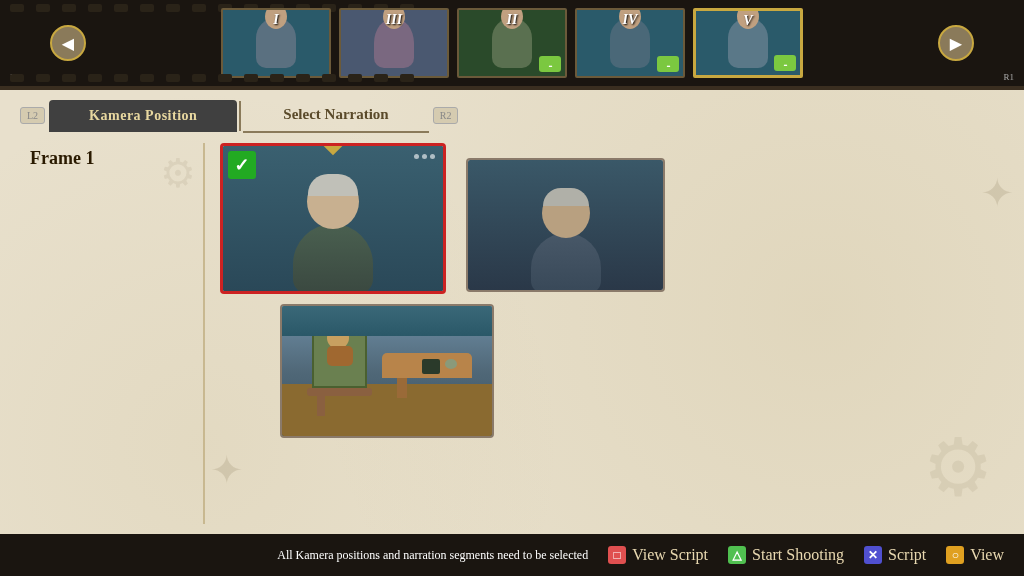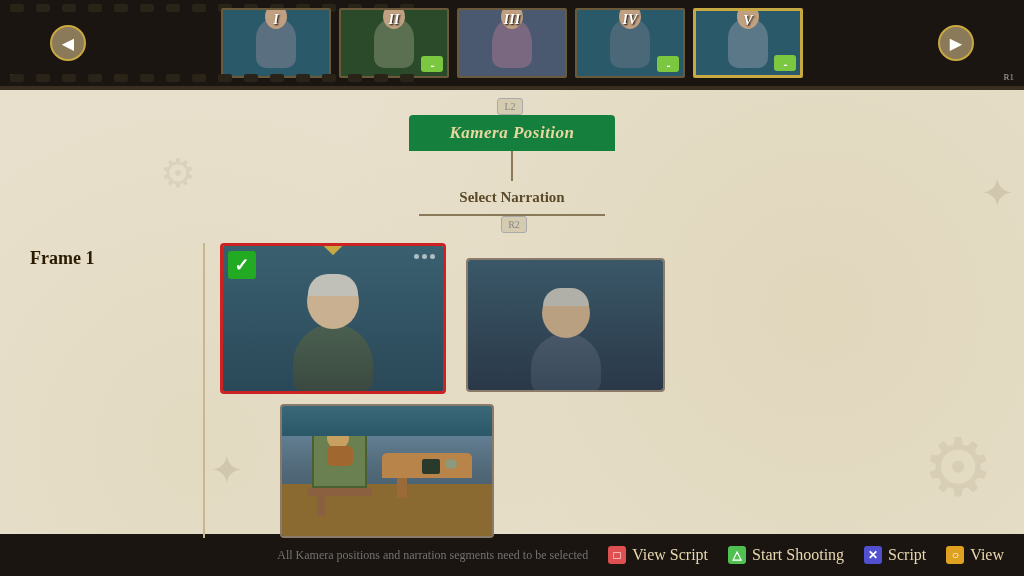--- a/index.html
+++ b/index.html
@@ -178,21 +178,20 @@
     .star-1 { top: 80px; right: 10px; }
     .star-2 { bottom: 40px; left: 210px; }
 
     
     .tab-bar {
       display: flex;
       align-items: center;
       padding: 8px 20px 0;
       position: relative;
       z-index: 1;
-      flex-direction: column;
     }
 
     .tab-label-btn {
       font-size: 10px;
       color: #888;
       margin-right: 4px;
       padding: 2px 6px;
       border: 1px solid #aaa;
       border-radius: 3px;
       background: #d5cbb0;
@@ -201,28 +200,27 @@
       font-size: 10px;
       color: #888;
       margin-left: 4px;
       padding: 2px 6px;
       border: 1px solid #aaa;
       border-radius: 3px;
       background: #d5cbb0;
     }
 
     .tab-active {
-      background: #15803d;
+      background: #404040;
       color: #e8d8a0;
       padding: 8px 40px;
-      font-size: 17px;
+      font-size: 14px;
       font-weight: bold;
       border-radius: 4px 4px 0 0;
       letter-spacing: 0.5px;
-      font-style: italic;
     }
 
     .tab-inactive {
       background: transparent;
       color: #5a4a2a;
       padding: 8px 40px;
       font-size: 15px;
       font-weight: bold;
       border-radius: 4px 4px 0 0;
       cursor: pointer;
@@ -371,21 +369,21 @@
       height: 42px;
       background: #1a1510;
       display: flex;
       align-items: center;
       padding: 0 20px;
     }
 
     .status-msg {
       flex: 1;
       text-align: right;
-      color: #737373;
+      color: #ffffff;
       font-size: 12px;
       padding-right: 20px;
     }
 
     .action-buttons {
       display: flex;
       gap: 20px;
       align-items: center;
     }
 
@@ -472,32 +470,32 @@
   <div class="film-frames">
 
     <div class="frame-thumb">
       <div class="frame-num">I</div>
       <div class="frame-thumb-img teal-bg">
         <div class="char-mini" style="background:#5a7080;"></div>
       </div>
     </div>
 
     <div class="frame-thumb">
+      <div class="frame-num">III</div>
+      <div class="frame-thumb-img" style="background:#4a5870;">
+        <div class="char-mini" style="background:#7a6880; border-radius:50% 50% 10px 10px;"></div>
+      </div>
+    </div>
+
+    <div class="frame-thumb">
       <div class="frame-num">II</div>
       <div class="frame-thumb-img green-bg">
         <div class="char-mini" style="background:#5a7050;"></div>
       </div>
       <div class="chat-bubble"></div>
-    </div>
-
-    <div class="frame-thumb">
-      <div class="frame-num">III</div>
-      <div class="frame-thumb-img" style="background:#4a5870;">
-        <div class="char-mini" style="background:#7a6880; border-radius:50% 50% 10px 10px;"></div>
-      </div>
     </div>
 
     <div class="frame-thumb">
       <div class="frame-num">IV</div>
       <div class="frame-thumb-img teal-bg">
         <div class="char-mini" style="background:#4a6878;"></div>
       </div>
       <div class="chat-bubble"></div>
     </div>
 

